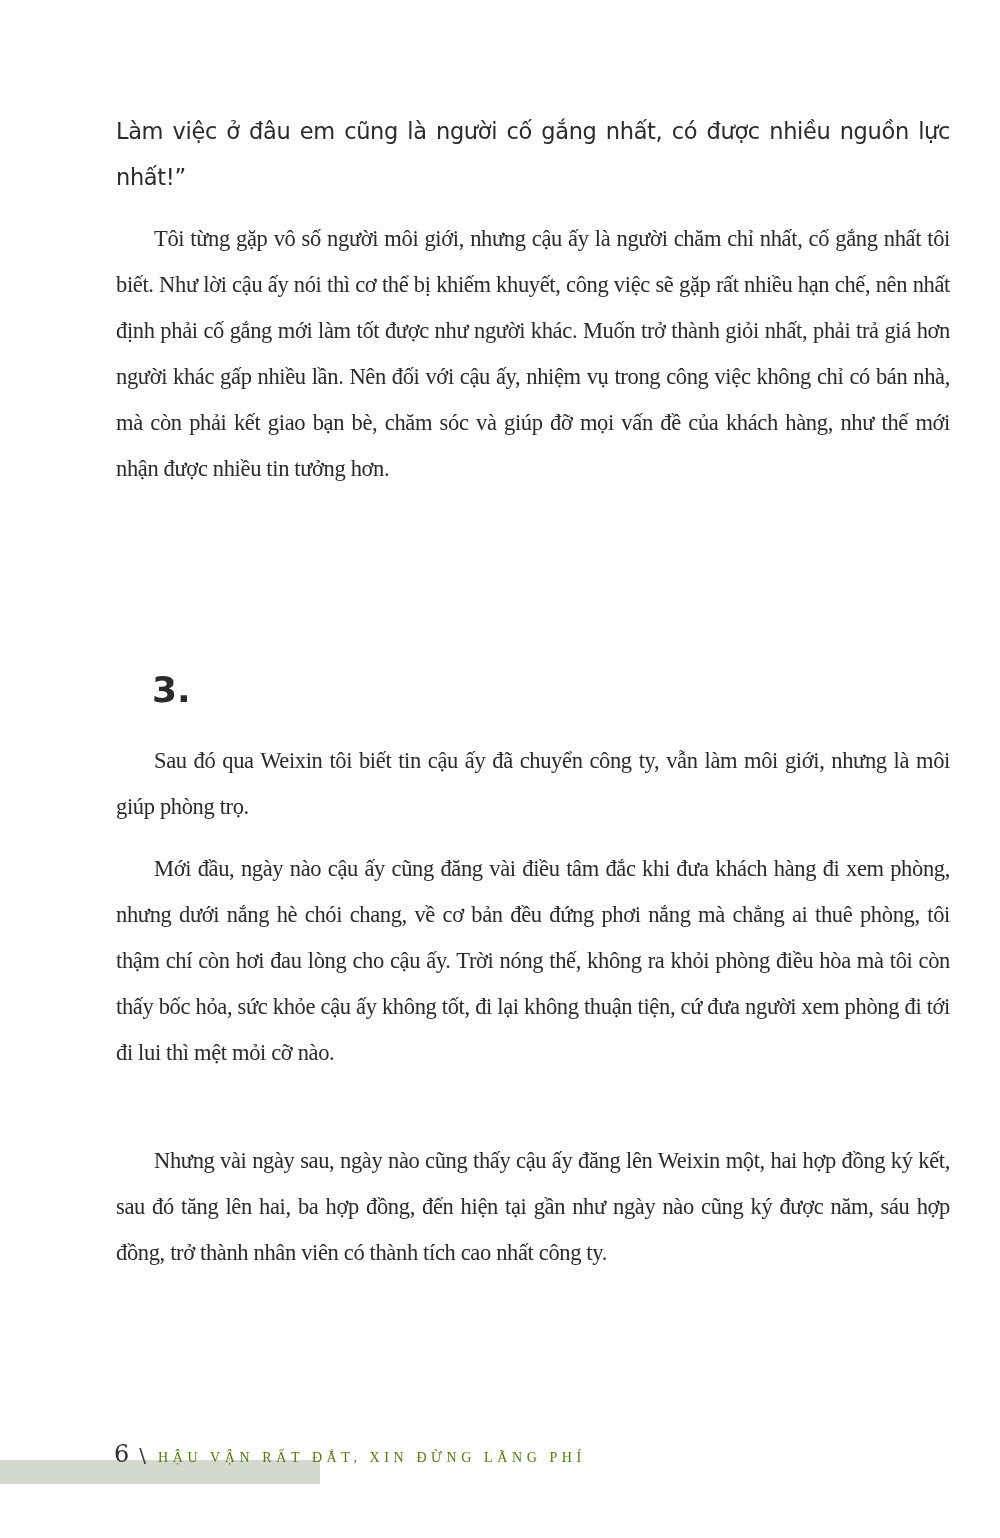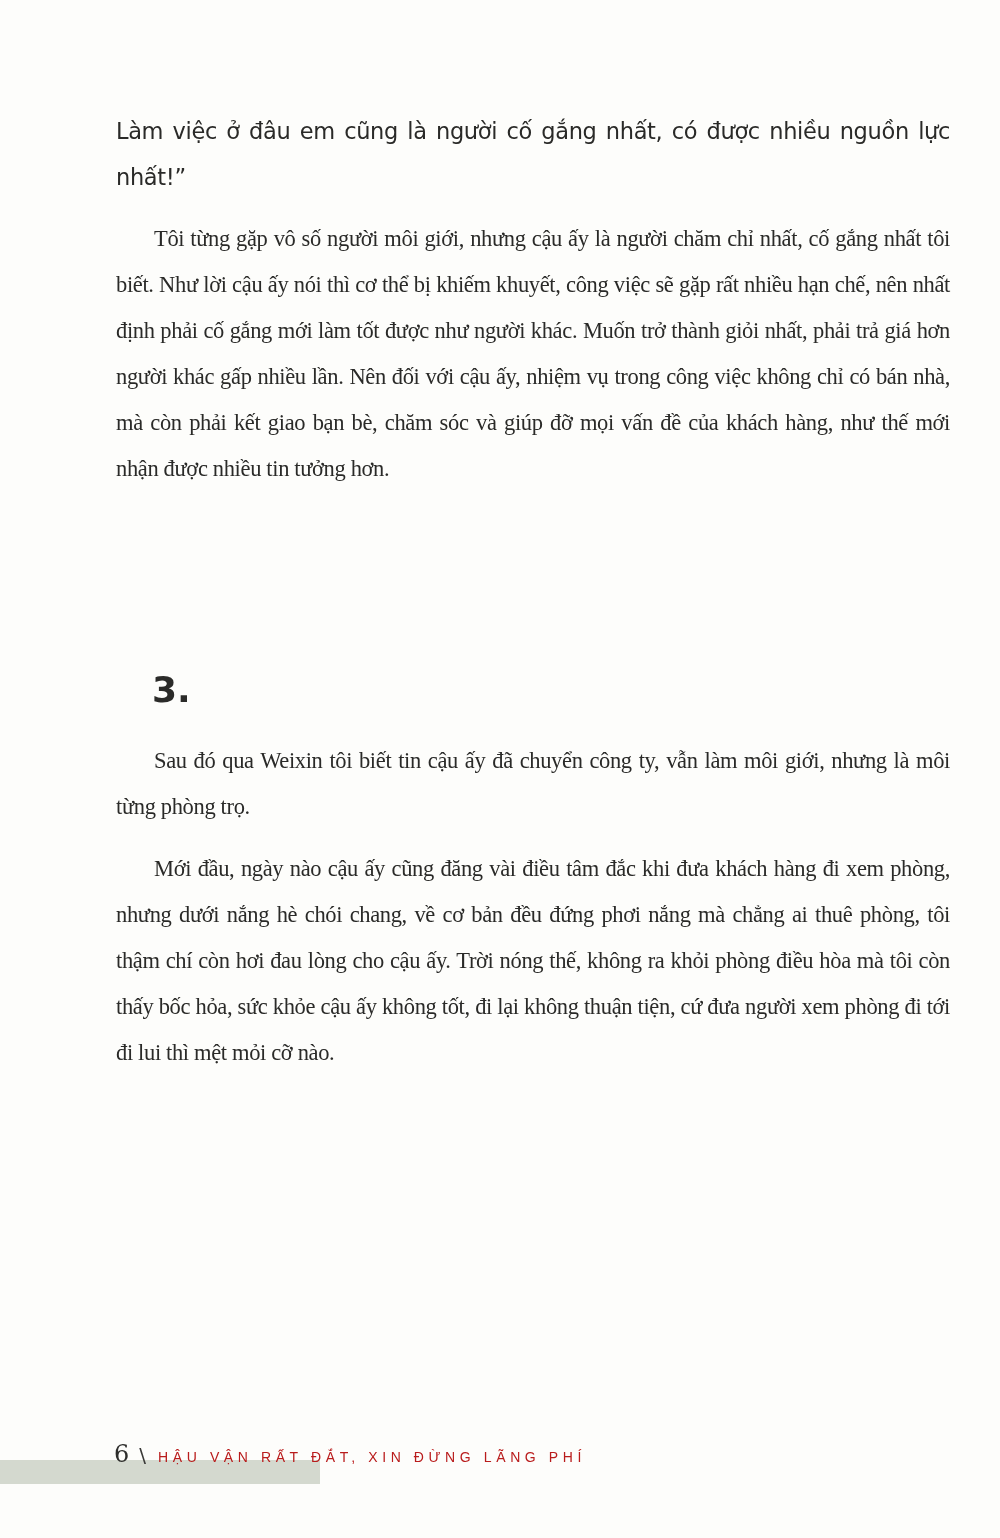--- a/index.html
+++ b/index.html
@@ -71,41 +71,42 @@
       color: #2e2e2c;
       margin-right: 10px;
     }
     .footer-sep {
       font-family: "DejaVu Sans", sans-serif;
       font-size: 20px;
       color: #3a3a38;
       margin-right: 12px;
     }
     .running-title {
-      font-family: Liberation Sans, sans-serif;
+      font-family: Liberation Serif, serif;
       font-size: 14px;
       letter-spacing: 4.6px;
-      color: #b91c1c;
+      color: #4d7c0f;
     }
   </style>
 </head>
 <body>
 
 <div class="page">
 
   <p class="body-text" style="top:108px;">Làm việc ở đâu em cũng là người cố gắng nhất, có được nhiều nguồn lực nhất!”</p>
 
   <p class="body-text indent" style="top:216px;">Tôi từng gặp vô số người môi giới, nhưng cậu ấy là người chăm chỉ nhất, cố gắng nhất tôi biết. Như lời cậu ấy nói thì cơ thể bị khiếm khuyết, công việc sẽ gặp rất nhiều hạn chế, nên nhất định phải cố gắng mới làm tốt được như người khác. Muốn trở thành giỏi nhất, phải trả giá hơn người khác gấp nhiều lần. Nên đối với cậu ấy, nhiệm vụ trong công việc không chỉ có bán nhà, mà còn phải kết giao bạn bè, chăm sóc và giúp đỡ mọi vấn đề của khách hàng, như thế mới nhận được nhiều tin tưởng hơn.</p>
 
   <h2 class="section-heading">3.</h2>
 
-  <p class="body-text indent" style="top:738px;">Sau đó qua Weixin tôi biết tin cậu ấy đã chuyển công ty, vẫn làm môi giới, nhưng là môi từng phòng trọ.</p>
+  <p class="body-text indent" style="top:738px;">Sau đó qua Weixin tôi biết tin cậu ấy đã chuyển công ty, vẫn làm môi giới, nhưng là môi giúp phòng trọ.</p>
 
   <p class="body-text indent" style="top:846px;">Mới đầu, ngày nào cậu ấy cũng đăng vài điều tâm đắc khi đưa khách hàng đi xem phòng, nhưng dưới nắng hè chói chang, về cơ bản đều đứng phơi nắng mà chẳng ai thuê phòng, tôi thậm chí còn hơi đau lòng cho cậu ấy. Trời nóng thế, không ra khỏi phòng điều hòa mà tôi còn thấy bốc hỏa, sức khỏe cậu ấy không tốt, đi lại không thuận tiện, cứ đưa người xem phòng đi tới đi lui thì mệt mỏi cỡ nào.</p>
 
+  <p class="body-text indent" style="top:1138px;">Nhưng vài ngày sau, ngày nào cũng thấy cậu ấy đăng lên Weixin một, hai hợp đồng ký kết, sau đó tăng lên hai, ba hợp đồng, đến hiện tại gần như ngày nào cũng ký được năm, sáu hợp đồng, trở thành nhân viên có thành tích cao nhất công ty.</p>
 
   <div class="footer-band"></div>
 
   <div class="footer">
     <span class="page-number">6</span>
     <span class="footer-sep">\</span>
     <span class="running-title">HẬU VẬN RẤT ĐẮT, XIN ĐỪNG LÃNG PHÍ</span>
   </div>
 
 </div>

